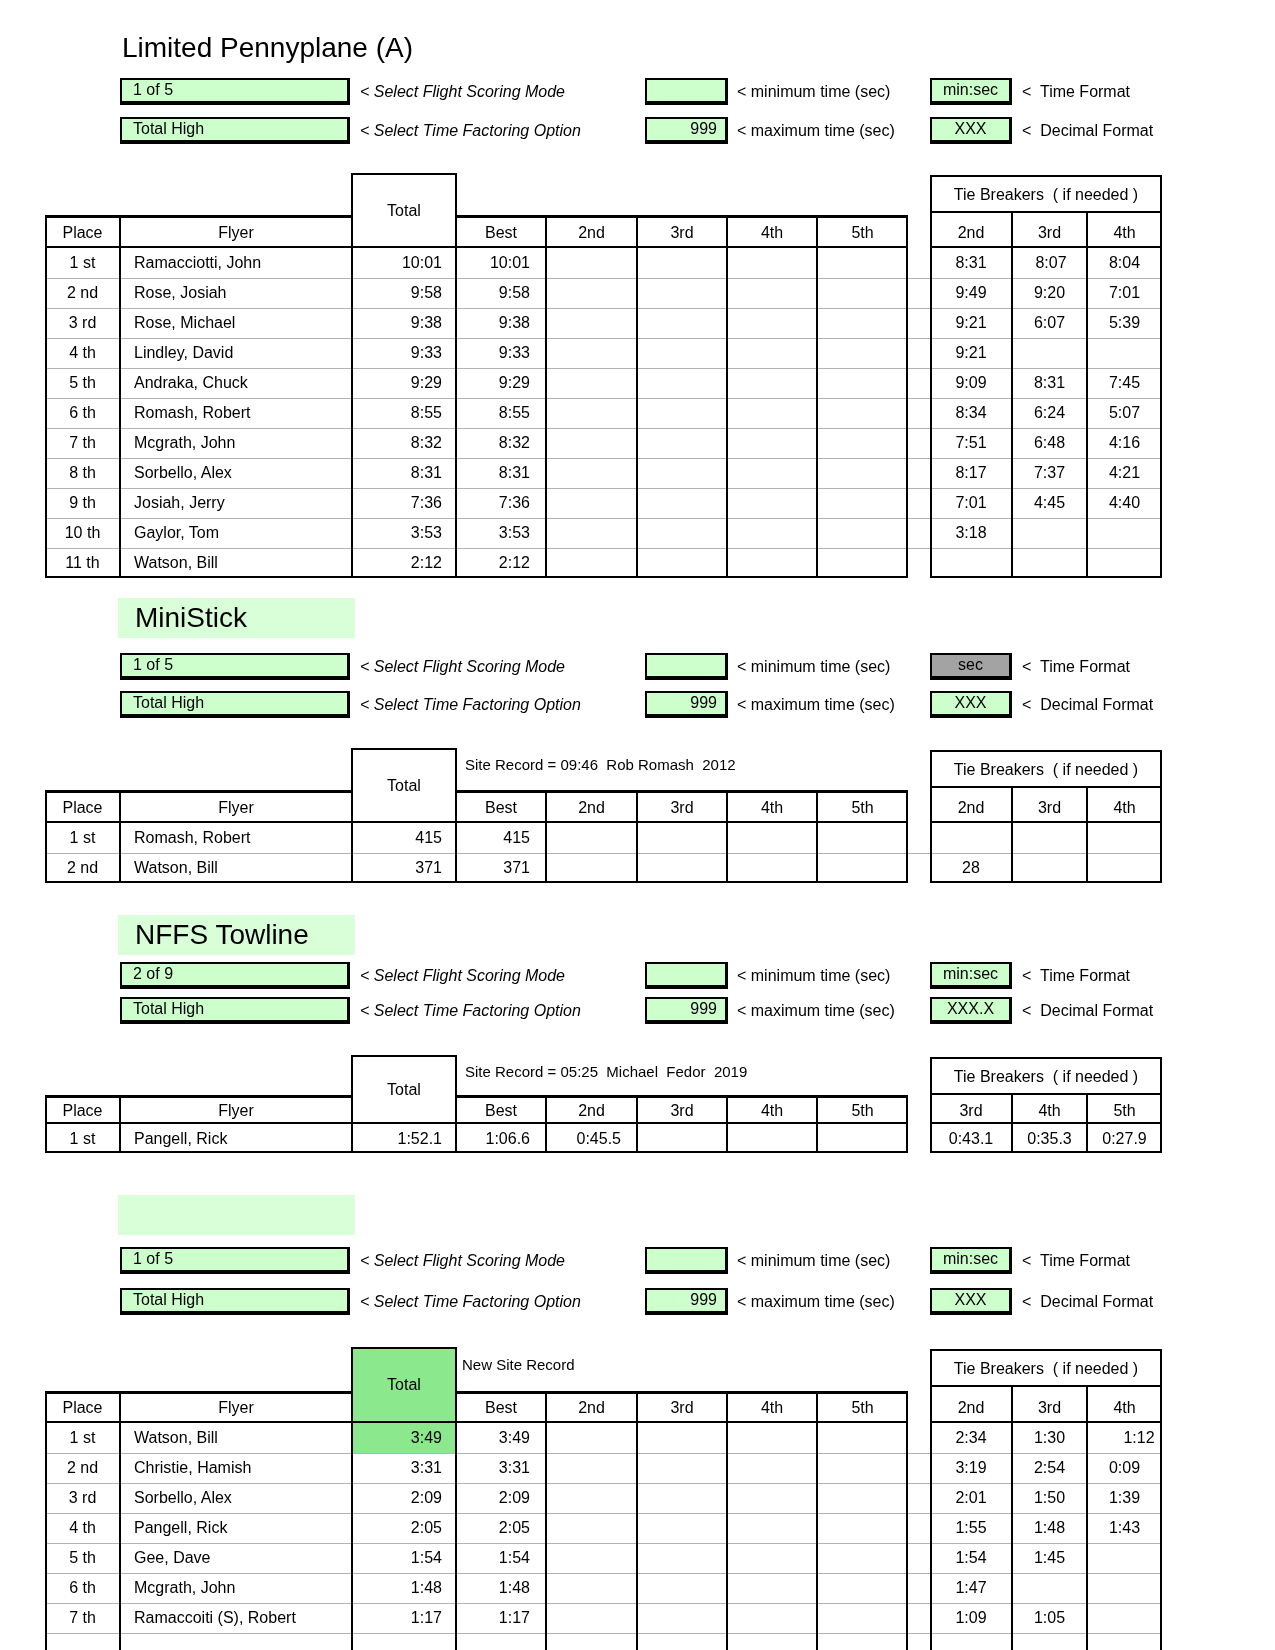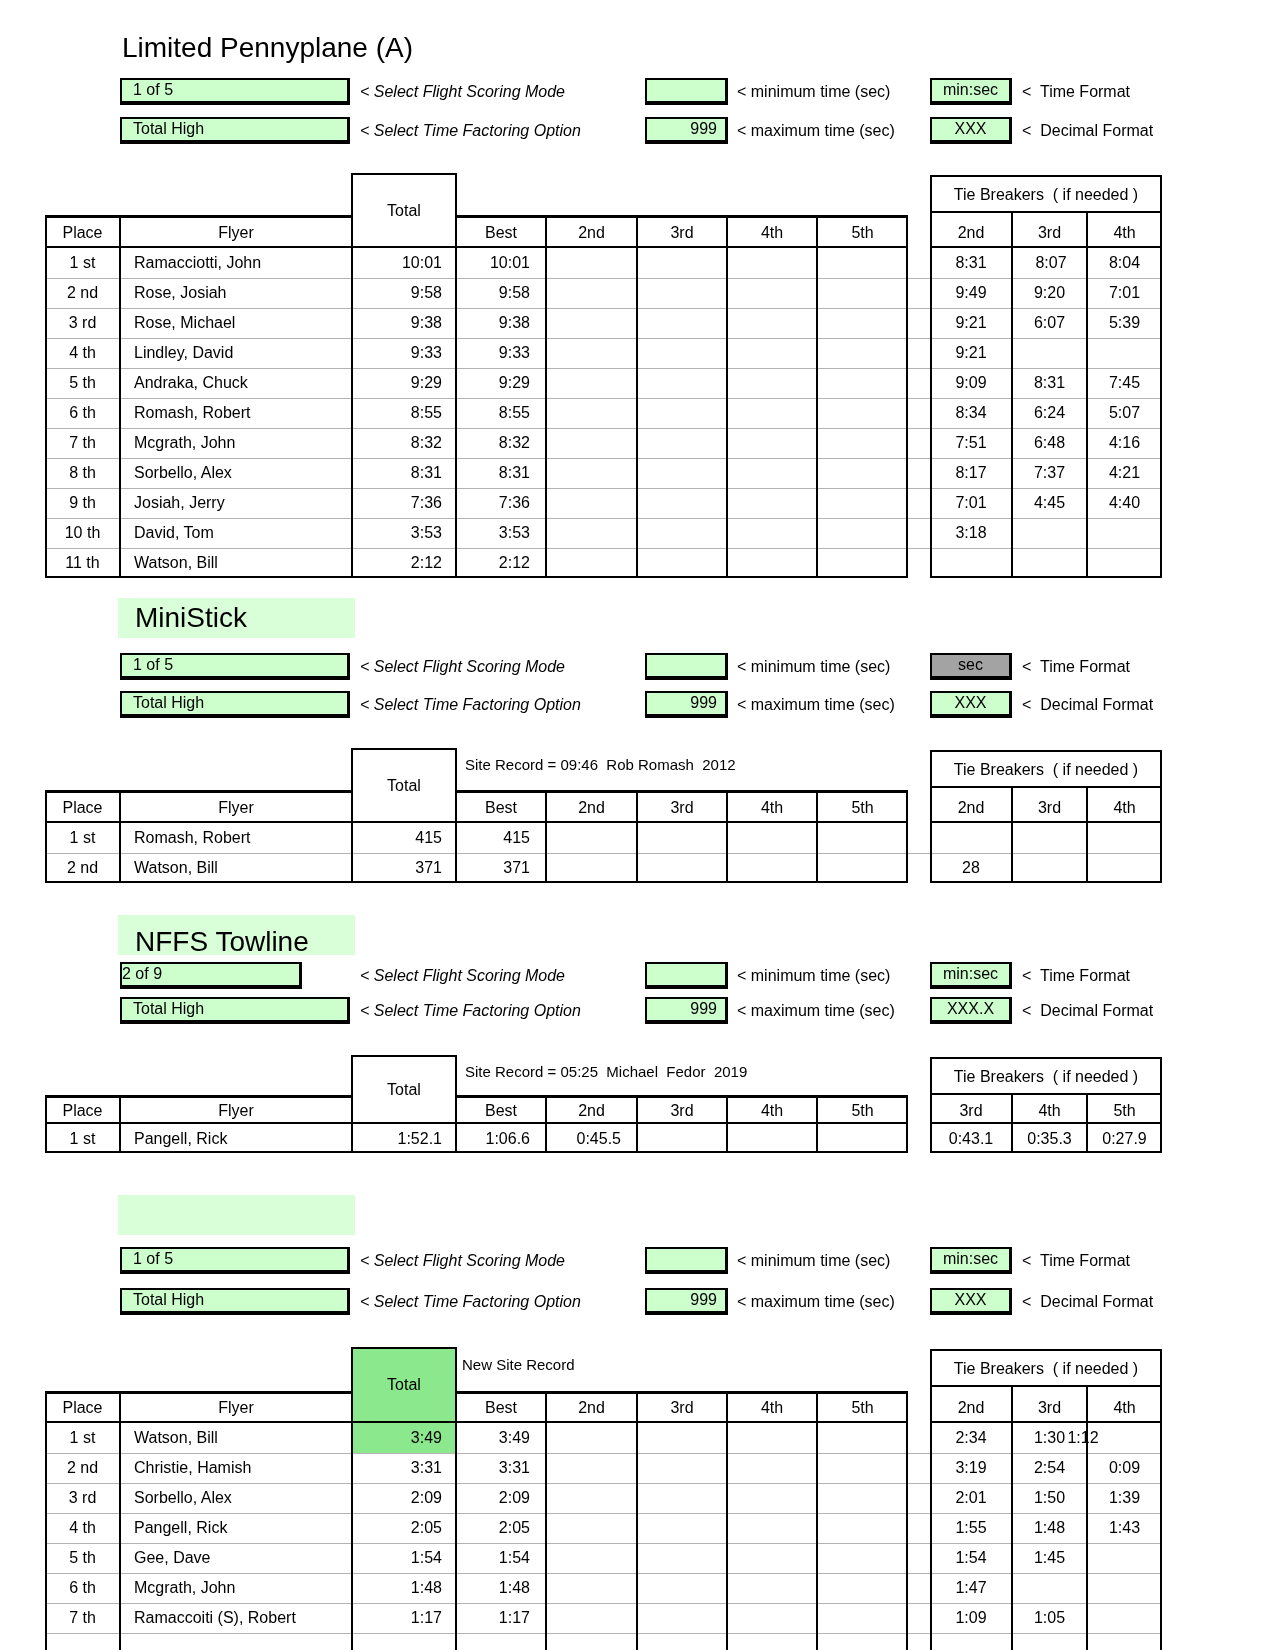--- a/index.html
+++ b/index.html
@@ -128,21 +128,21 @@
     <div class="abs txt " style="left: 1012px; top: 458px; width: 75px; height: 30px; line-height: 30px; text-align: center;">7:37</div>
     <div class="abs txt " style="left: 1087px; top: 458px; width: 75px; height: 30px; line-height: 30px; text-align: center;">4:21</div>
     <div class="abs txt " style="left: 45px; top: 488px; width: 75px; height: 30px; line-height: 30px; text-align: center;">9 th</div>
     <div class="abs txt " style="left: 134px; top: 488px; width: 212px; height: 30px; line-height: 30px; text-align: left;">Josiah, Jerry</div>
     <div class="abs txt " style="left: 352px; top: 488px; width: 90px; height: 30px; line-height: 30px; text-align: right;">7:36</div>
     <div class="abs txt " style="left: 456px; top: 488px; width: 74px; height: 30px; line-height: 30px; text-align: right;">7:36</div>
     <div class="abs txt " style="left: 930px; top: 488px; width: 82px; height: 30px; line-height: 30px; text-align: center;">7:01</div>
     <div class="abs txt " style="left: 1012px; top: 488px; width: 75px; height: 30px; line-height: 30px; text-align: center;">4:45</div>
     <div class="abs txt " style="left: 1087px; top: 488px; width: 75px; height: 30px; line-height: 30px; text-align: center;">4:40</div>
     <div class="abs txt " style="left: 45px; top: 518px; width: 75px; height: 30px; line-height: 30px; text-align: center;">10 th</div>
-    <div class="abs txt " style="left: 134px; top: 518px; width: 212px; height: 30px; line-height: 30px; text-align: left;">David, Tom</div>
+    <div class="abs txt " style="left: 134px; top: 518px; width: 212px; height: 30px; line-height: 30px; text-align: left;">Gaylor, Tom</div>
     <div class="abs txt " style="left: 352px; top: 518px; width: 90px; height: 30px; line-height: 30px; text-align: right;">3:53</div>
     <div class="abs txt " style="left: 456px; top: 518px; width: 74px; height: 30px; line-height: 30px; text-align: right;">3:53</div>
     <div class="abs txt " style="left: 930px; top: 518px; width: 82px; height: 30px; line-height: 30px; text-align: center;">3:18</div>
     <div class="abs txt " style="left: 45px; top: 548px; width: 75px; height: 30px; line-height: 30px; text-align: center;">11 th</div>
     <div class="abs txt " style="left: 134px; top: 548px; width: 212px; height: 30px; line-height: 30px; text-align: left;">Watson, Bill</div>
     <div class="abs txt " style="left: 352px; top: 548px; width: 90px; height: 30px; line-height: 30px; text-align: right;">2:12</div>
     <div class="abs txt " style="left: 456px; top: 548px; width: 74px; height: 30px; line-height: 30px; text-align: right;">2:12</div>
     <div class="abs" style="left: 118px; top: 598px; width: 237px; height: 40px; background: rgb(217, 255, 217);"></div>
     <div class="abs txt title" style="left: 135px; top: 600px; width: 560px; height: 36px; line-height: 36px; text-align: left;">MiniStick</div>
     <div class="abs txt ctrlbox" style="left: 120px; top: 653px; width: 230px; height: 27px; line-height: 20px; padding-left: 11px; background: rgb(204, 255, 204);">1 of 5</div>
@@ -196,22 +196,22 @@
     <div class="abs txt " style="left: 45px; top: 823px; width: 75px; height: 30px; line-height: 30px; text-align: center;">1 st</div>
     <div class="abs txt " style="left: 134px; top: 823px; width: 212px; height: 30px; line-height: 30px; text-align: left;">Romash, Robert</div>
     <div class="abs txt " style="left: 352px; top: 823px; width: 90px; height: 30px; line-height: 30px; text-align: right;">415</div>
     <div class="abs txt " style="left: 456px; top: 823px; width: 74px; height: 30px; line-height: 30px; text-align: right;">415</div>
     <div class="abs txt " style="left: 45px; top: 853px; width: 75px; height: 30px; line-height: 30px; text-align: center;">2 nd</div>
     <div class="abs txt " style="left: 134px; top: 853px; width: 212px; height: 30px; line-height: 30px; text-align: left;">Watson, Bill</div>
     <div class="abs txt " style="left: 352px; top: 853px; width: 90px; height: 30px; line-height: 30px; text-align: right;">371</div>
     <div class="abs txt " style="left: 456px; top: 853px; width: 74px; height: 30px; line-height: 30px; text-align: right;">371</div>
     <div class="abs txt " style="left: 930px; top: 853px; width: 82px; height: 30px; line-height: 30px; text-align: center;">28</div>
     <div class="abs" style="left: 118px; top: 915px; width: 237px; height: 40px; background: rgb(217, 255, 217);"></div>
-    <div class="abs txt title" style="left: 135px; top: 917px; width: 560px; height: 36px; line-height: 36px; text-align: left; margin-top: 7px;">NFFS Towline</div>
-    <div class="abs txt ctrlbox" style="left: 120px; top: 962px; width: 182px; height: 27px; line-height: 20px; background: rgb(204, 255, 204);">2 of 9</div>
+    <div class="abs txt title" style="left: 135px; top: 917px; width: 560px; height: 36px; line-height: 36px; text-align: left;">NFFS Towline</div>
+    <div class="abs txt ctrlbox" style="left: 120px; top: 962px; width: 230px; height: 27px; line-height: 20px; padding-left: 11px; background: rgb(204, 255, 204);">2 of 9</div>
     <div class="abs txt italic" style="left: 360px; top: 965px; width: 290px; height: 22px; line-height: 22px; text-align: left;">&lt; Select Flight Scoring Mode</div>
     <div class="abs txt ctrlbox" style="left: 120px; top: 997px; width: 230px; height: 27px; line-height: 20px; padding-left: 11px; background: rgb(204, 255, 204);">Total High</div>
     <div class="abs txt italic" style="left: 360px; top: 1000px; width: 290px; height: 22px; line-height: 22px; text-align: left;">&lt; Select Time Factoring Option</div>
     <div class="abs txt ctrlbox" style="left: 645px; top: 962px; width: 83px; height: 27px; line-height: 20px; text-align: right; padding-right: 8px; background: rgb(204, 255, 204);"></div>
     <div class="abs txt " style="left: 737px; top: 965px; width: 240px; height: 22px; line-height: 22px; text-align: left;">&lt; minimum time (sec)</div>
     <div class="abs txt ctrlbox" style="left: 645px; top: 997px; width: 83px; height: 27px; line-height: 20px; text-align: right; padding-right: 8px; background: rgb(204, 255, 204);">999</div>
     <div class="abs txt " style="left: 737px; top: 1000px; width: 240px; height: 22px; line-height: 22px; text-align: left;">&lt; maximum time (sec)</div>
     <div class="abs txt ctrlbox" style="left: 930px; top: 962px; width: 82px; height: 27px; line-height: 20px; text-align: center; background: rgb(204, 255, 204);">min:sec</div>
     <div class="abs txt " style="left: 1022px; top: 965px; width: 200px; height: 22px; line-height: 22px; text-align: left;">&lt;  Time Format</div>
     <div class="abs txt ctrlbox" style="left: 930px; top: 997px; width: 82px; height: 27px; line-height: 20px; text-align: center; background: rgb(204, 255, 204);">XXX.X</div>
@@ -312,21 +312,21 @@
     <div class="abs txt " style="left: 930px; top: 1395px; width: 82px; height: 26px; line-height: 26px; text-align: center;">2nd</div>
     <div class="abs txt " style="left: 1012px; top: 1395px; width: 75px; height: 26px; line-height: 26px; text-align: center;">3rd</div>
     <div class="abs txt " style="left: 1087px; top: 1395px; width: 75px; height: 26px; line-height: 26px; text-align: center;">4th</div>
     <div class="abs txt small" style="left: 462px; top: 1355px; width: 300px; height: 20px; line-height: 20px; text-align: left;">New Site Record</div>
     <div class="abs txt " style="left: 45px; top: 1423px; width: 75px; height: 30px; line-height: 30px; text-align: center;">1 st</div>
     <div class="abs txt " style="left: 134px; top: 1423px; width: 212px; height: 30px; line-height: 30px; text-align: left;">Watson, Bill</div>
     <div class="abs txt " style="left: 352px; top: 1423px; width: 90px; height: 30px; line-height: 30px; text-align: right;">3:49</div>
     <div class="abs txt " style="left: 456px; top: 1423px; width: 74px; height: 30px; line-height: 30px; text-align: right;">3:49</div>
     <div class="abs txt " style="left: 930px; top: 1423px; width: 82px; height: 30px; line-height: 30px; text-align: center;">2:34</div>
     <div class="abs txt " style="left: 1012px; top: 1423px; width: 75px; height: 30px; line-height: 30px; text-align: center;">1:30</div>
-    <div class="abs txt " style="left: 1031px; top: 1423px; width: 75px; height: 30px; line-height: 30px; text-align: center; padding-left: 29px;">1:12</div>
+    <div class="abs txt " style="left: 1087px; top: 1423px; width: 75px; height: 30px; line-height: 30px; text-align: center; padding-left: 29px;">1:12</div>
     <div class="abs txt " style="left: 45px; top: 1453px; width: 75px; height: 30px; line-height: 30px; text-align: center;">2 nd</div>
     <div class="abs txt " style="left: 134px; top: 1453px; width: 212px; height: 30px; line-height: 30px; text-align: left;">Christie, Hamish</div>
     <div class="abs txt " style="left: 352px; top: 1453px; width: 90px; height: 30px; line-height: 30px; text-align: right;">3:31</div>
     <div class="abs txt " style="left: 456px; top: 1453px; width: 74px; height: 30px; line-height: 30px; text-align: right;">3:31</div>
     <div class="abs txt " style="left: 930px; top: 1453px; width: 82px; height: 30px; line-height: 30px; text-align: center;">3:19</div>
     <div class="abs txt " style="left: 1012px; top: 1453px; width: 75px; height: 30px; line-height: 30px; text-align: center;">2:54</div>
     <div class="abs txt " style="left: 1087px; top: 1453px; width: 75px; height: 30px; line-height: 30px; text-align: center;">0:09</div>
     <div class="abs txt " style="left: 45px; top: 1483px; width: 75px; height: 30px; line-height: 30px; text-align: center;">3 rd</div>
     <div class="abs txt " style="left: 134px; top: 1483px; width: 212px; height: 30px; line-height: 30px; text-align: left;">Sorbello, Alex</div>
     <div class="abs txt " style="left: 352px; top: 1483px; width: 90px; height: 30px; line-height: 30px; text-align: right;">2:09</div>

